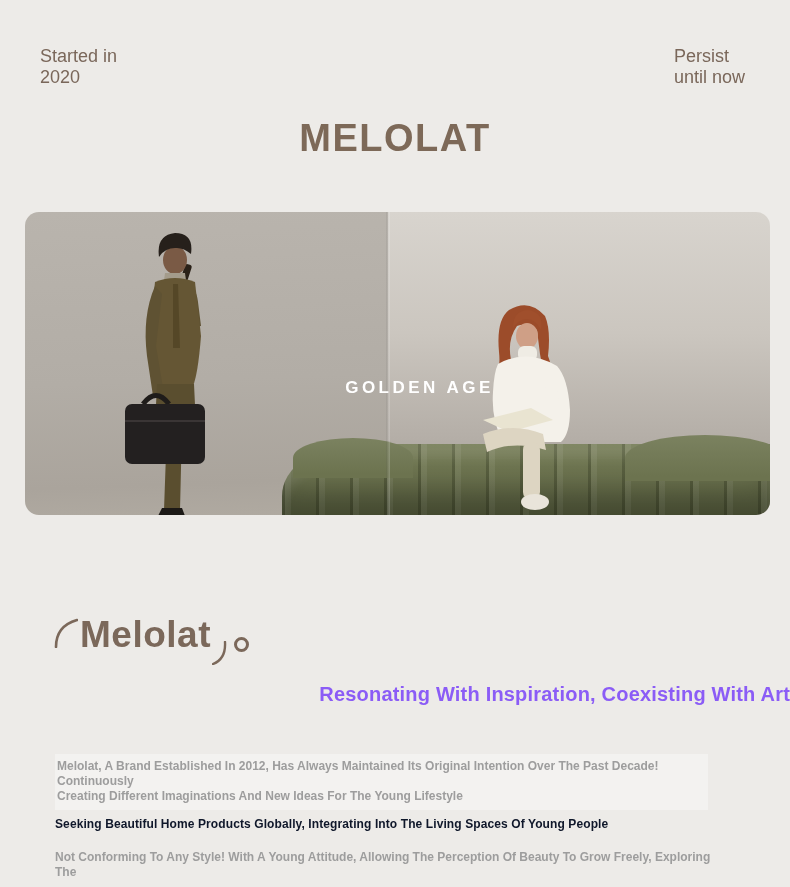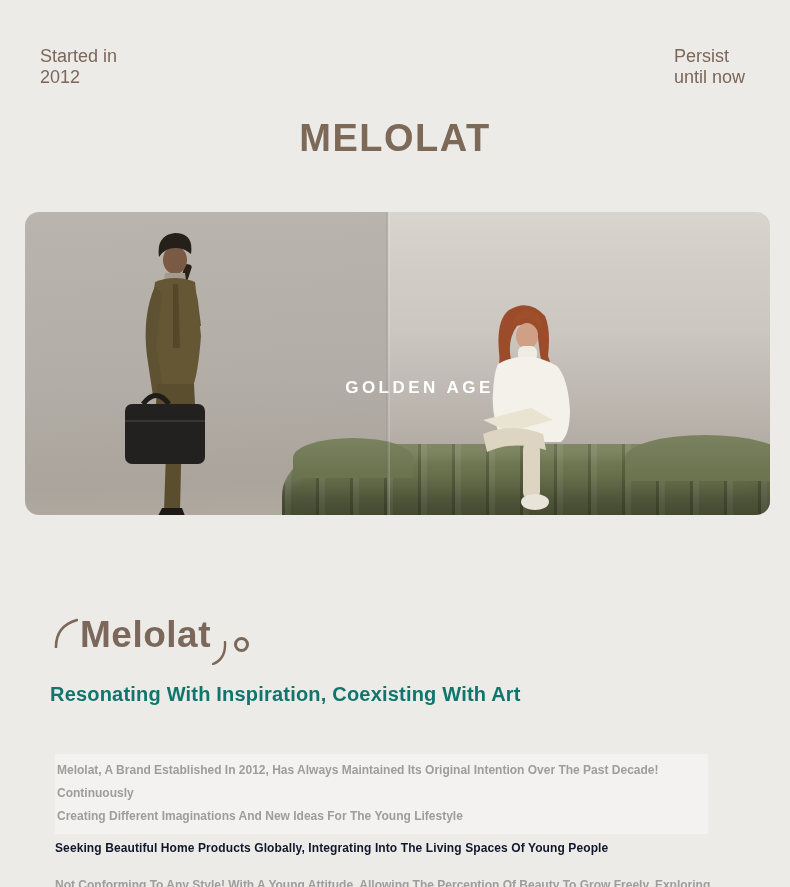--- a/index.html
+++ b/index.html
@@ -80,42 +80,42 @@
     font-size:37px;font-weight:700;color:#7b685a;
     letter-spacing:0.5px;line-height:40px;margin-left:2px;
   }
   .logo-arc-right{margin:26px 0 0 1px;}
   .logo-dot{
     width:9px;height:9px;border:3px solid #7b685a;border-radius:50%;
     margin:22px 0 0 7px;
   }
   .slogan{
     margin:16px 0 6px 50px;
-    font-size:20px;font-weight:700;color:#0f766e;letter-spacing:0.2px;
+    font-size:20px;font-weight:700;color:#8b5cf6;letter-spacing:0.2px;text-align:right;
   }
   .story{margin:48px 0 0 55px;width:660px;color:#9d9d9d;}
   .para{
-    font-size:12px;line-height:23px;font-weight:700;
+    font-size:12px;line-height:15px;font-weight:700;
     white-space:pre-line;margin:0;
   }
   .hl{background:rgba(255,255,255,0.35);padding:5px 6px 6px 2px;width:645px;}
   .story-heading{
     font-size:12px;font-weight:700;color:#0f172a;
     margin:7px 0 0 0;letter-spacing:0.1px;
   }
   .para-2{margin-top:19px;}
 </style>
 </head>
 <body>
 
 <div class="page">
 
   <header class="topbar">
     <div class="corner-label">Started in
-2012</div>
+2020</div>
     <div class="corner-label right">Persist
 until now</div>
   </header>
 
   <h1 class="brand-title">MELOLAT</h1>
 
   <figure class="hero">
     <div class="panel left"></div>
     <div class="panel right"></div>
 

